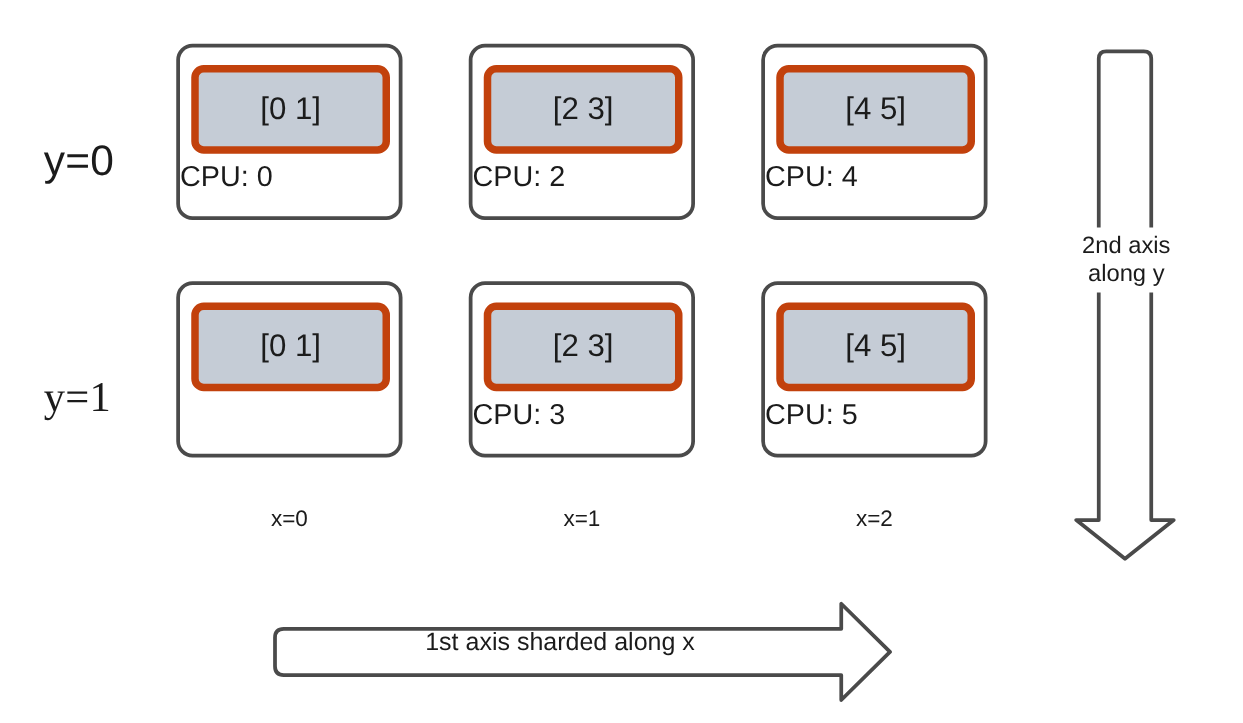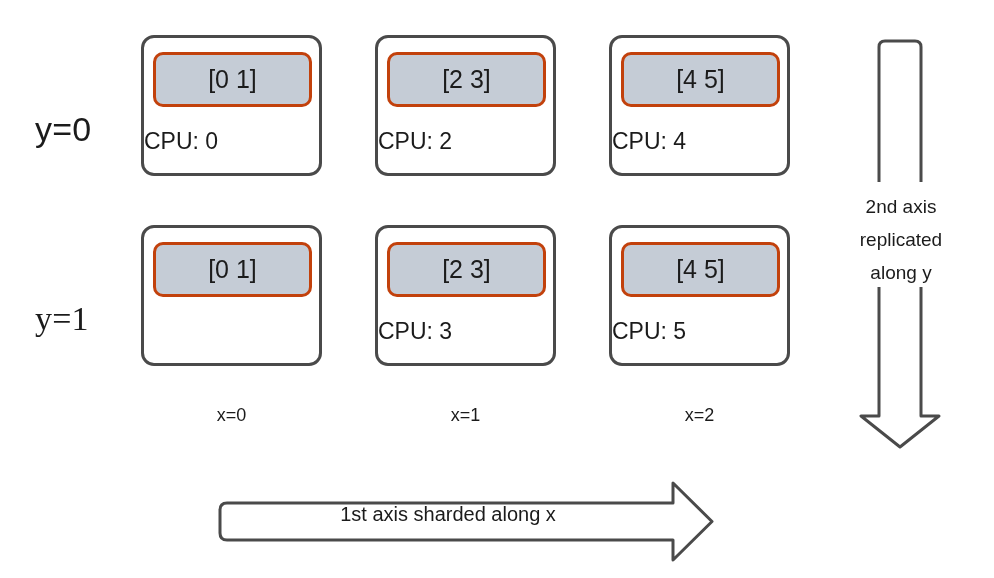--- a/index.html
+++ b/index.html
@@ -40,24 +40,24 @@
     box-sizing: border-box;
     background: #ffffff;
     border: 3px solid #4a4a4a;
     border-radius: 13px;
   }
   .card .chip {
     position: absolute;
     left: 9px;
     top: 14px;
     width: 159px;
-    height: 55px;
+    height: 71px;
     box-sizing: border-box;
     background: #c5ccd6;
-    border: 3px solid #c2410c;
+    border: 6px solid #c2410c;
     border-radius: 10px;
     display: flex;
     align-items: center;
     justify-content: center;
   }
   .card .chip-text {
     font-size: 25px;
     color: #1b1b1b;
     line-height: 1;
     white-space: nowrap;
@@ -106,21 +106,21 @@
     left: 838px;
     top: 182px;
     width: 126px;
     text-align: center;
     font-size: 19px;
     line-height: 23px;
     color: #1b1b1b;
     background: #ffffff;
     padding: 3px 0;
   }
-  .v-caption span { display: block; white-space: nowrap; margin-top: 10px; }
+  .v-caption span { display: block; white-space: nowrap; }
 
   
   .h-caption {
     position: absolute;
     left: 225px;
     top: 504px;
     width: 446px;
     text-align: center;
     font-size: 20px;
     line-height: 1;
@@ -189,21 +189,20 @@
              L 81 386
              L 42 417
              L 3 386
              L 21 386
              L 21 17
              Q 21 11 27 11 Z"></path>
   </svg>
 
   <div class="v-caption">
     <span>2nd axis</span>
-    <span>replicated</span>
     <span>along y</span>
   </div>
 
   <svg id="horizontal-arrow" class="arrow-svg" width="505" height="95" viewBox="0 0 505 95">
     <path class="arrow-shape" d="M 12 25
              Q 5 25 5 32
              L 5 55
              Q 5 62 12 62
              L 458 62
              L 458 82

